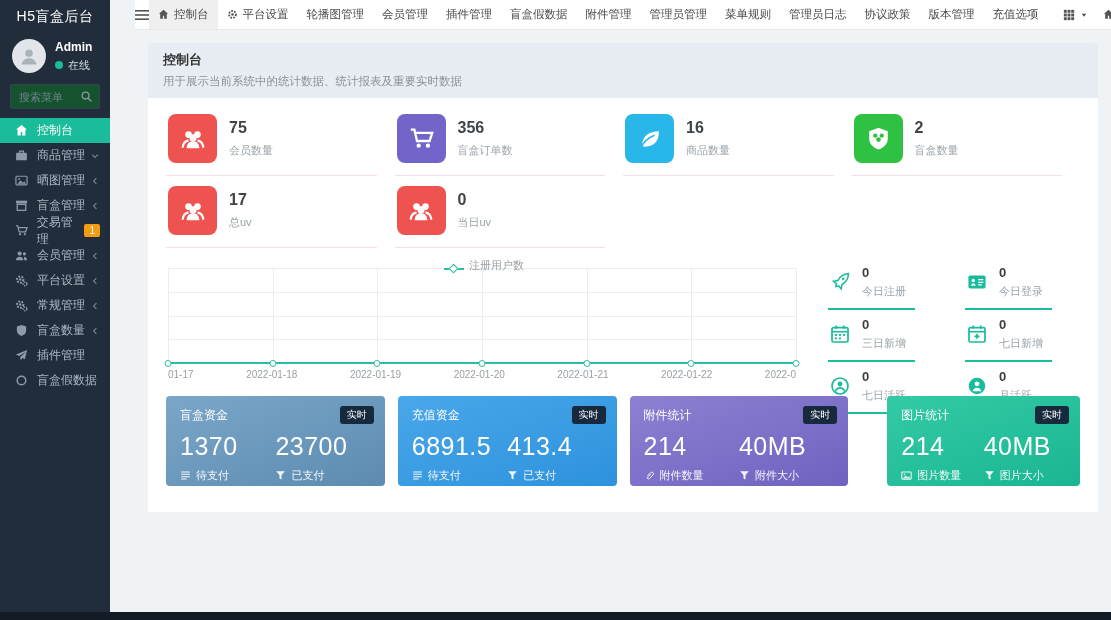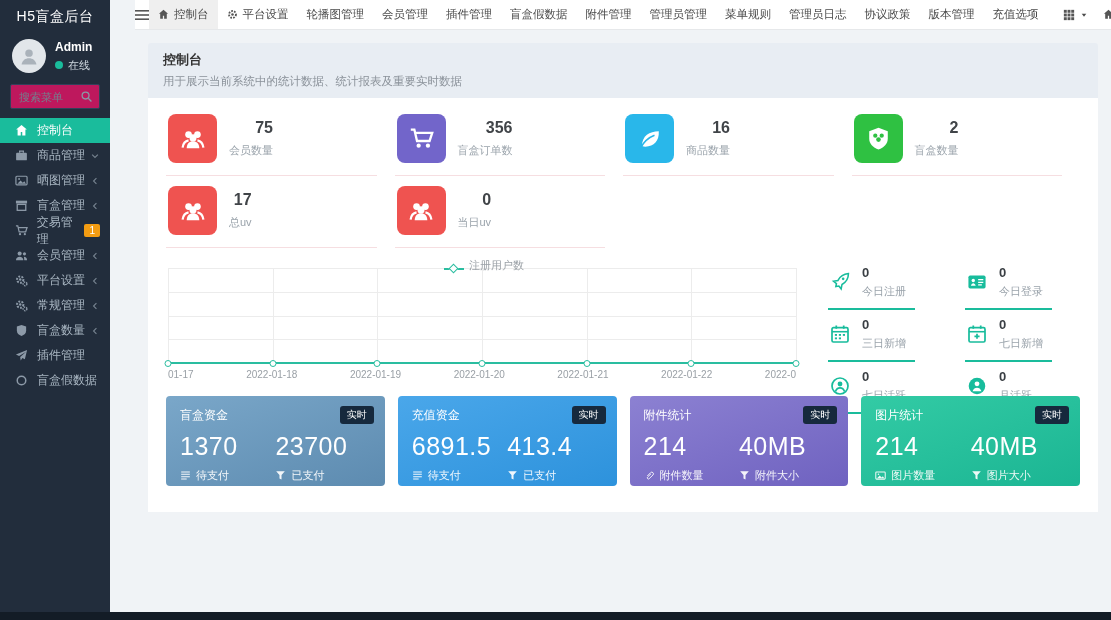--- a/index.html
+++ b/index.html
@@ -9,21 +9,21 @@
 
 .sidebar{position:absolute;left:0;top:0;width:110px;height:620px;background:#222d3c;z-index:6;}
 .brand{height:32px;line-height:32px;text-align:center;color:#fff;font-size:14px;letter-spacing:.5px;}
 .user{display:flex;align-items:center;padding:7px 12px 5px;}
 .avatar{width:34px;height:34px;border-radius:50%;background:#e2e6ea;display:flex;align-items:center;justify-content:center;color:#aab2ba;flex:none;}
 .user-meta{margin-left:9px;}
 .user-name{color:#fff;font-size:12px;font-weight:bold;}
 .user-status{display:flex;align-items:center;margin-top:4px;font-size:11px;color:#cdd6de;}
 .dot{width:8px;height:8px;border-radius:50%;background:#1abc9c;margin-right:5px;}
 .search{margin:6px 10px 9px;position:relative;}
-.search input{width:100%;height:25px;background:#be185d;border:1px solid #33415a;border-radius:2px;color:#b6c2cd;font-size:11px;padding:0 24px 0 8px;outline:none;}
+.search input{width:100%;height:25px;background:#14532d;border:1px solid #33415a;border-radius:2px;color:#b6c2cd;font-size:11px;padding:0 24px 0 8px;outline:none;}
 .search input::placeholder{color:#73818e;}
 .search .sic{position:absolute;right:7px;top:6px;color:#8b98a6;}
 .menu-item{display:flex;align-items:center;height:25px;padding:0 10px 0 14px;color:#a9b6c2;font-size:12px;cursor:pointer;}
 .menu-item .mi{width:15px;margin-right:8px;display:flex;justify-content:center;color:#8d9aa8;}
 .menu-item.active{background:#1abc9c;color:#fff;}
 .menu-item.active .mi{color:#fff;}
 .chev{margin-left:auto;color:#76828f;}
 .badge-orange{margin-left:auto;background:#f39c12;color:#fff;font-size:10px;line-height:13px;border-radius:2px;padding:0 5px;}
 
 .topbar{position:absolute;left:135px;top:0;right:0;height:30px;background:#fff;border-bottom:1px solid #e6e8ea;display:flex;align-items:stretch;z-index:5;}
@@ -35,21 +35,21 @@
 .topbar-right{margin-left:auto;display:flex;align-items:center;padding-right:12px;color:#4a4a4a;}
 .tb-item{display:flex;align-items:center;margin-left:15px;cursor:pointer;white-space:nowrap;}
 .tb-item .ti{margin-right:5px;color:#555;}
 
 .main{position:absolute;left:135px;top:30px;right:0;bottom:8px;background:#f0f3f6;overflow:hidden;}
 .page-header{margin:13px 13px 0;background:#e8edf3;border-radius:3px 3px 0 0;padding:8px 15px 9px;}
 .ph-title{font-size:13px;font-weight:bold;color:#333;}
 .ph-sub{font-size:11.5px;color:#8a9199;margin-top:5px;}
 .panel{margin:0 13px;background:#fff;padding:6px 18px 26px;}
 
-.stats-grid{display:grid;grid-template-columns:repeat(4,1fr);text-align:right;}
+.stats-grid{display:grid;grid-template-columns:repeat(4,1fr);}
 .stat-cell{display:flex;align-items:center;padding:10px 4px 12px 2px;margin-right:18px;border-bottom:1px solid #f6dee1;}
 .stat-cell.empty{border-bottom:none;}
 .stat-ic{width:49px;height:49px;border-radius:8px;display:flex;align-items:center;justify-content:center;color:#fff;flex:none;}
 .stat-tx{margin-left:12px;}
 .stat-val{font-size:16px;font-weight:bold;color:#404448;}
 .stat-lbl{font-size:11px;color:#9aa3ab;margin-top:6px;}
 
 .chart-row{display:flex;margin-top:10px;height:122px;}
 .chart{width:636px;position:relative;flex:none;}
 .legend{position:absolute;top:0;left:0;right:0;display:flex;justify-content:center;align-items:flex-end;font-size:11px;color:#9aa0a6;z-index:2;}
@@ -68,21 +68,21 @@
 .mini::after{content:"";position:absolute;left:0;bottom:0;width:76%;height:2px;background:#1abc9c;}
 .mini .ic{width:24px;margin-right:10px;color:#18bc9c;display:flex;justify-content:center;}
 .mini-val{font-size:13px;font-weight:bold;color:#3a3f44;}
 .mini-lbl{font-size:11px;color:#9aa3ab;margin-top:4px;}
 
 .money-grid{display:grid;grid-template-columns:repeat(4,1fr);gap:13px;margin-top:16px;}
 .mc{height:90px;border-radius:4px;color:#fff;position:relative;padding:11px 14px;}
 .mc1{background:linear-gradient(160deg,#7aa7c9,#5d8bb0);}
 .mc2{background:linear-gradient(160deg,#4aa7ea,#2d92dc);}
 .mc3{background:linear-gradient(160deg,#8c81d2,#6f62c0);}
-.mc4{background:linear-gradient(160deg,#33cba5,#1bb593);}
+.mc4{background:linear-gradient(160deg,#33cba5,#1bb593);margin-left:26px;}
 .mc-title{font-size:12px;}
 .mc-badge{position:absolute;top:10px;right:11px;background:#16293d;color:#fff;font-size:10px;padding:2px 7px;border-radius:3px;}
 .mc-vals{display:flex;margin-top:8px;}
 .mc-col{width:50%;}
 .mc-val{font-size:25px;letter-spacing:.5px;}
 .mc-lbl{display:flex;align-items:center;font-size:11px;margin-top:7px;opacity:.92;}
 .mc-lbl .li{margin-right:5px;display:flex;}
 
 .footer-bar{position:absolute;left:0;right:0;bottom:0;height:8px;background:#131c26;z-index:7;}
 </style>

